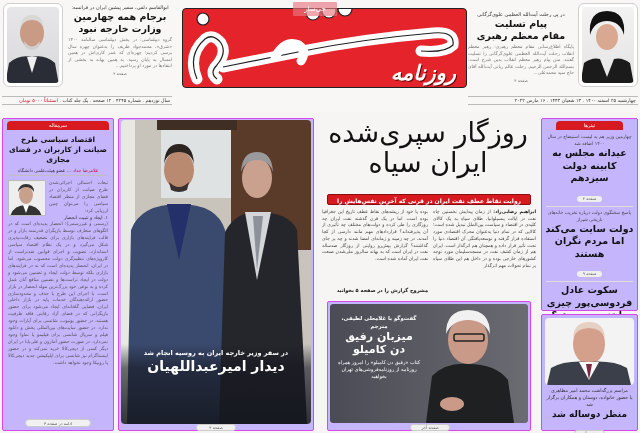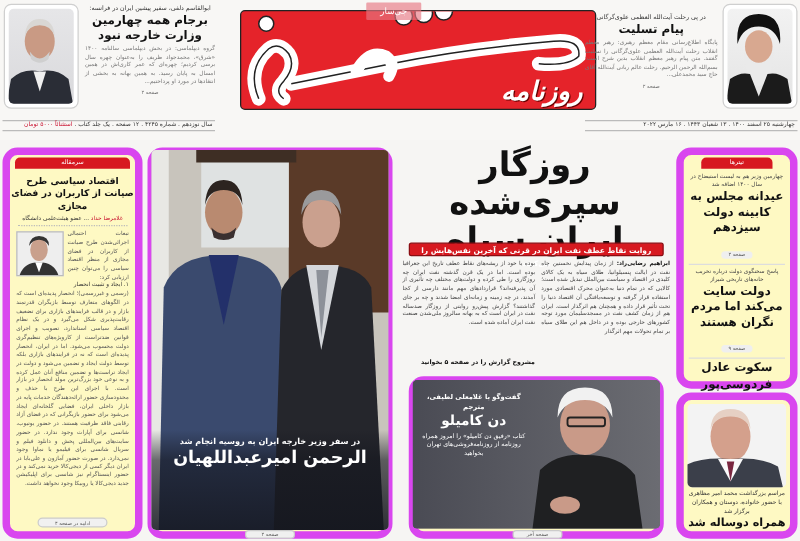--- a/index.html
+++ b/index.html
@@ -14,49 +14,49 @@
 
   .zarif-photo { left: 3px; top: 3px; width: 60px; height: 84px; }
   .leader-photo { left: 578px; top: 3px; width: 60px; height: 84px; }
 
   .teaser { text-align: center; }
   .teaser .kicker { font-size: 5px; color: #333; line-height: 8px; }
   .teaser .head { font-size: 9.5px; font-weight: bold; line-height: 12px; color: #111; }
   .teaser .body { font-size: 4.6px; color: #777; line-height: 6.6px; text-align: justify; margin-top: 2px; }
   .teaser .ref { font-size: 4px; color: #666; margin-top: 1px; }
 
-  .logo { left: 192px; top: 8px; width: 285px; height: 80px; background: #e5232a; border: 1.5px solid #222; border-radius: 4px; overflow: hidden; }
+  .logo { left: 182px; top: 8px; width: 285px; height: 80px; background: #e5232a; border: 1.5px solid #222; border-radius: 4px; overflow: hidden; }
   .logo-text { position: absolute; right: 10px; bottom: 2px; font-size: 21px; font-weight: bold; color: #fff; font-family: "DejaVu Serif", serif; letter-spacing: 3px; font-style: italic; text-shadow: 1px 1px 0 #600; }
   .watermark { left: 293px; top: 2px; width: 44px; height: 14px; background: rgba(230,120,130,0.65); color: #fff; font-size: 7px; text-align: center; line-height: 14px; border-radius: 1px; font-family: Liberation Serif, serif; }
 
   .dateline { font-size: 4.8px; color: #333; border-top: 1px solid #bbb; border-bottom: 1px solid #bbb; height: 9px; line-height: 8px; padding: 0 2px; }
   .dateline .price { color: #c8102e; }
 
   
-  .col-box { border: 6px solid #d946ef; border-radius: 12px; background: #fef9c3; }
+  .col-box { border: 1px solid #d946ef; border-radius: 2px; background: #c4b5fd; }
 
   
   .editorial { left: 2px; top: 118px; width: 112px; height: 313px; }
   .red-tab { background: #d71920; color: #fff; font-size: 5px; text-align: center; border-radius: 4px 4px 0 0; height: 9px; line-height: 9px; }
   .ed-title { font-size: 7.4px; font-weight: bold; text-align: center; line-height: 10px; color: #111; }
   .ed-author { font-size: 4.6px; text-align: center; color: #333; border-bottom: 1px dotted #bbb; padding-bottom: 2px; }
   .ed-author .name { color: #c8102e; }
   .ed-body { font-size: 4.6px; color: #555; line-height: 6.9px; text-align: justify; }
   .ed-footer { font-size: 4px; color: #555; text-align: center; border: 1px solid #ccc; border-radius: 4px; background: #f1f1f1; height: 8px; line-height: 7px; }
 
   
   .main-photo { left: 121px; top: 120px; width: 190px; height: 304px; border-radius: 4px; overflow: hidden; }
   .main-photo-frame { left: 118px; top: 118px; width: 196px; height: 313px; }
   .photo-caption { position: absolute; left: 0; right: 0; bottom: 0; height: 80px; text-align: center; color: #fff; padding-top: 4px; background: linear-gradient(to bottom, rgba(20,22,30,0) 0%, rgba(20,22,30,0.6) 30%, rgba(20,22,30,0.85) 100%); }
   .photo-caption .kicker { font-size: 6.5px; font-weight: bold; line-height: 10px; }
   .photo-caption .head { font-size: 14px; font-weight: bold; line-height: 17px; }
   .page-tag { font-size: 4px; color: #555; background: #f0f0f0; border: 1px solid #ccc; border-radius: 3px; text-align: center; height: 7px; line-height: 6px; }
 
   
-  .lead-title { left: 320px; top: 118px; width: 216px; text-align: center; font-size: 27px; font-weight: bold; line-height: 30px; color: #111; letter-spacing: -0.5px; }
+  .lead-title { left: 320px; top: 118px; width: 216px; text-align: center; font-size: 27px; font-weight: normal; line-height: 30px; color: #111; letter-spacing: -0.5px; }
   .lead-sub { left: 327px; top: 194px; width: 204px; height: 11px; background: #d71920; color: #fff; font-size: 6px; font-weight: bold; text-align: center; line-height: 11px; border-radius: 2px; border: 1px solid #8a0d12; }
   .lead-col { font-size: 4.6px; color: #444; line-height: 6.7px; text-align: justify; }
   .lead-col .by { color: #111; font-weight: bold; }
   .lead-more { font-size: 5px; font-weight: bold; color: #111; }
 
   
   .interview { left: 330px; top: 304px; width: 198px; height: 119px; border-radius: 4px; overflow: hidden; }
   .interview-frame { left: 327px; top: 301px; width: 204px; height: 130px; }
   .iv-text { position: absolute; left: 6px; top: 10px; width: 86px; text-align: center; color: #fff; }
   .iv-text .kicker { font-size: 5.4px; font-weight: bold; line-height: 8px; }
@@ -116,20 +116,21 @@
     <circle cx="20" cy="10" r="6" fill="#fff" stroke="#222" stroke-width="1.2"></circle>
   </svg>
   <div class="logo-text">روزنامه</div>
 </div>
 <div class="abs watermark">جی‌سار</div>
 
 <div class="abs teaser" style="left:468px; top:10px; width:106px;">
   <div class="kicker">در پی رحلت آیت‌الله العظمی علوی‌گرگانی</div>
   <div class="head">
     <div>پیام تسلیت</div>
+    <div>مقام معظم رهبری</div>
   </div>
   <div class="body">پایگاه اطلاع‌رسانی مقام معظم رهبری: رهبر معظم انقلاب رحلت آیت‌الله العظمی علوی‌گرگانی را تسلیت گفتند. متن پیام رهبر معظم انقلاب بدین شرح است: بسم‌الله الرحمن الرحیم. رحلت عالم ربانی آیت‌الله آقای حاج سید محمدعلی...</div>
   <div class="ref">صفحه ۲</div>
 </div>
 
 <div class="abs photo-box leader-photo">
   <div class="photo-inner" style="background: linear-gradient(180deg,#f2f2f2 0%,#e4e4e4 100%);">
     <svg width="54" height="78" viewBox="0 0 54 78">
       <path d="M10 28 Q8 4 27 4 Q46 4 44 28 Q40 14 27 14 Q14 14 10 28Z" fill="#111"></path>
       <ellipse cx="27" cy="30" rx="11" ry="13" fill="#d8a890"></ellipse>
@@ -193,21 +194,21 @@
 
     <ellipse cx="136" cy="58" rx="15" ry="20" fill="#caa08e"></ellipse>
     <path d="M120 52 Q121 32 136 32 Q151 32 152 52 Q148 40 136 40 Q124 40 120 52Z" fill="#9a9a9c"></path>
     <path d="M98 304 L104 112 Q114 92 136 92 Q168 92 176 110 L186 304Z" fill="#25262c"></path>
     <path d="M124 92 L136 160 L150 92Z" fill="#d4d6da"></path>
     <path d="M132 96 L136 150 L142 96Z" fill="#8d9199"></path>
   </svg>
   <div class="photo-caption">
     <div class="kicker">در سفر وزیر خارجه ایران به روسیه انجام شد</div>
     <div class="head">
-      <div>الرحمن امیرعبداللهیان</div>
+      <div>دیدار امیرعبداللهیان</div>
     </div>
   </div>
 </div>
 <div class="abs page-tag" style="left:196px; top:424px; width:40px;">صفحه ۲</div>
 
 <div class="abs lead-title">
   <div>روزگار سپری‌شده</div>
   <div>ایران سیاه</div>
 </div>
 <div class="abs lead-sub">روایت نقاط عطف نفت ایران در قرنی که آخرین نفس‌هایش را می‌کشد</div>
@@ -234,20 +235,21 @@
       </defs>
     <ellipse cx="138" cy="36" rx="20" ry="24" fill="#c99a88"></ellipse>
     <path d="M116 30 Q116 6 138 6 Q160 6 160 30 Q154 16 138 16 Q122 16 116 30Z" fill="#f1f1f1"></path>
     <rect x="124" y="30" width="30" height="7" rx="2" fill="none" stroke="#222" stroke-width="1.5"></rect>
     <path d="M96 119 L102 72 Q116 58 138 60 Q166 60 178 76 L184 119Z" fill="#1f2022"></path>
     <ellipse cx="122" cy="100" rx="12" ry="7" fill="#c99a88"></ellipse>
   </svg>
   <div class="iv-text">
     <div class="kicker">گفت‌وگو با غلامعلی لطیفی، مترجم</div>
     <div class="head">
+      <div>میزبان رفیق</div>
       <div>دن کامیلو</div>
     </div>
     <div class="body">کتاب «رفیق دن کامیلو» را امروز همراه روزنامه از روزنامه‌فروشی‌های تهران بخواهید</div>
   </div>
 </div>
 <div class="abs page-tag" style="left:410px; top:424px; width:40px;">صفحه آخر</div>
 
 <div class="abs col-box news-col">
   <div style="padding:2px 14px 0;">
     <div class="red-tab">تیترها</div>
@@ -279,16 +281,16 @@
       <path d="M4 67 L8 50 Q22 42 46 44 Q70 42 84 50 L88 67Z" fill="#3b3f4a"></path>
       <path d="M36 44 L46 62 L56 44Z" fill="#fafafa"></path>
       <path d="M43 46 L46 62 L49 46Z" fill="#7a2740"></path>
     </svg>
   </div>
   <div style="position:absolute; top:72px; left:2px; right:2px;">
     <div class="kicker">
       <div>مراسم بزرگداشت محمد امیر مظاهری</div>
       <div>با حضور خانواده، دوستان و همکاران برگزار شد</div>
     </div>
-    <div class="head">همراه دوساله شد</div>
+    <div class="head">منظر دوساله شد</div>
     <div style="text-align:center;"><span class="page-tag" style="display:inline-block; padding:0 6px;">صفحه آخر</span></div>
   </div>
 </div>
 
 </body></html>

